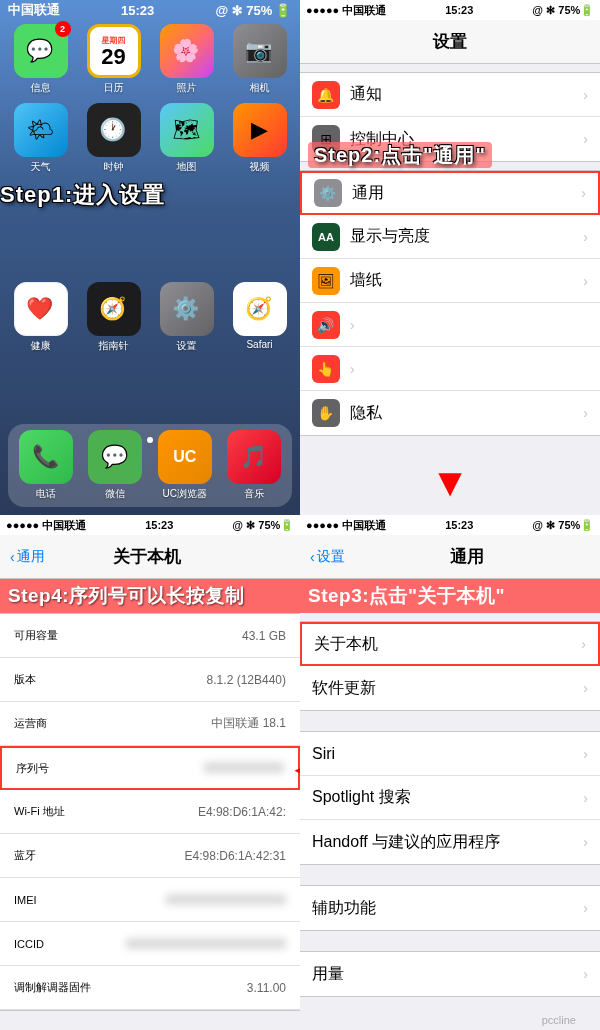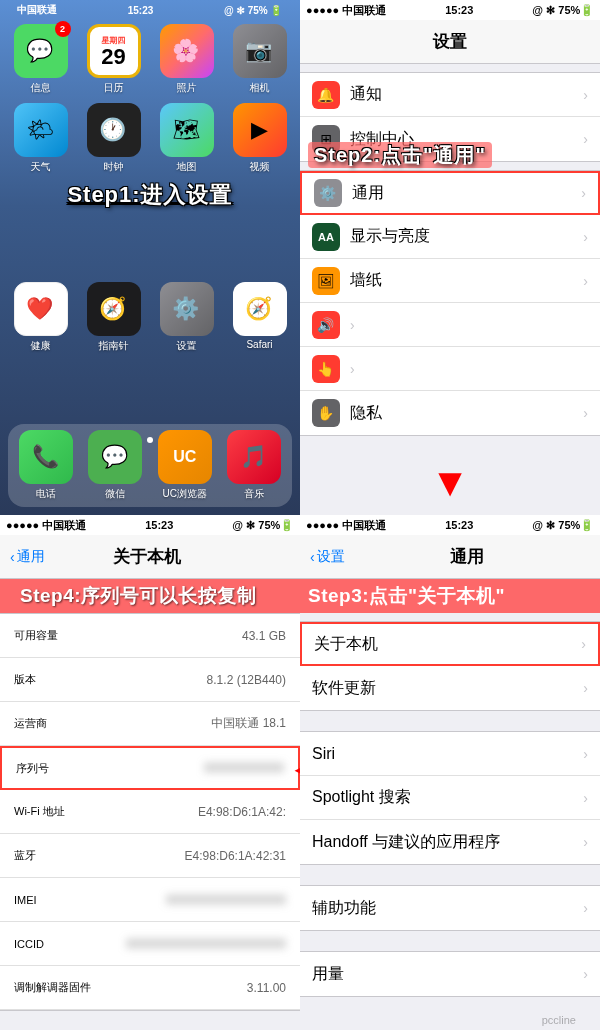--- a/index.html
+++ b/index.html
@@ -32,22 +32,22 @@
       top: 0; left: 0; right: 0; bottom: 0;
       background: linear-gradient(180deg, #5b8fd4 0%, #3a5a8a 40%, #2a3a5a 100%);
     }
     .left-status-bar {
       position: relative;
       z-index: 10;
       height: 20px;
       display: flex;
       align-items: center;
       justify-content: space-between;
-      padding: 0 17px;
-      font-size: 10px;
+      padding: 0 8px;
+      font-size: 13px;
       color: white;
       font-weight: 600;
     }
 
     .ios-icons-grid {
       position: relative;
       z-index: 10;
       padding: 4px 8px;
       display: grid;
       grid-template-columns: repeat(4, 1fr);
@@ -104,22 +104,20 @@
     
     .icon-phone { background: linear-gradient(135deg, #4cd964, #30b94c); }
     .icon-wechat { background: #4caf50; }
     .icon-uc { background: linear-gradient(135deg, #ff9500, #e68600); }
     .icon-music { background: linear-gradient(135deg, #fc3c44, #d60024); }
 
     .step1-overlay {
       position: absolute;
       top: 180px; left: 0; right: 0;
       z-index: 20;
-      text-align: center;
-      text-decoration: underline;
     }
     .step1-text {
       font-size: 22px;
       font-weight: 900;
       color: white;
       text-shadow: 2px 2px 4px rgba(0,0,0,0.8), -1px -1px 0 #000, 1px -1px 0 #000, -1px 1px 0 #000, 1px 1px 0 #000;
       letter-spacing: 1px;
     }
 
     .dock-area {
@@ -304,21 +302,21 @@
     }
     .info-group {
       background: white;
       border-top: 1px solid #c8c7cc;
       border-bottom: 1px solid #c8c7cc;
       margin-top: 0;
     }
 
     .step4-overlay {
       background: rgba(255,80,80,0.85);
-      padding: 4px 20px;
+      padding: 4px 8px;
     }
     .step4-text {
       font-size: 19px;
       font-weight: 900;
       color: white;
       text-shadow: 1px 1px 2px rgba(0,0,0,0.6);
       letter-spacing: 0.5px;
     }
 
     .serial-row {

